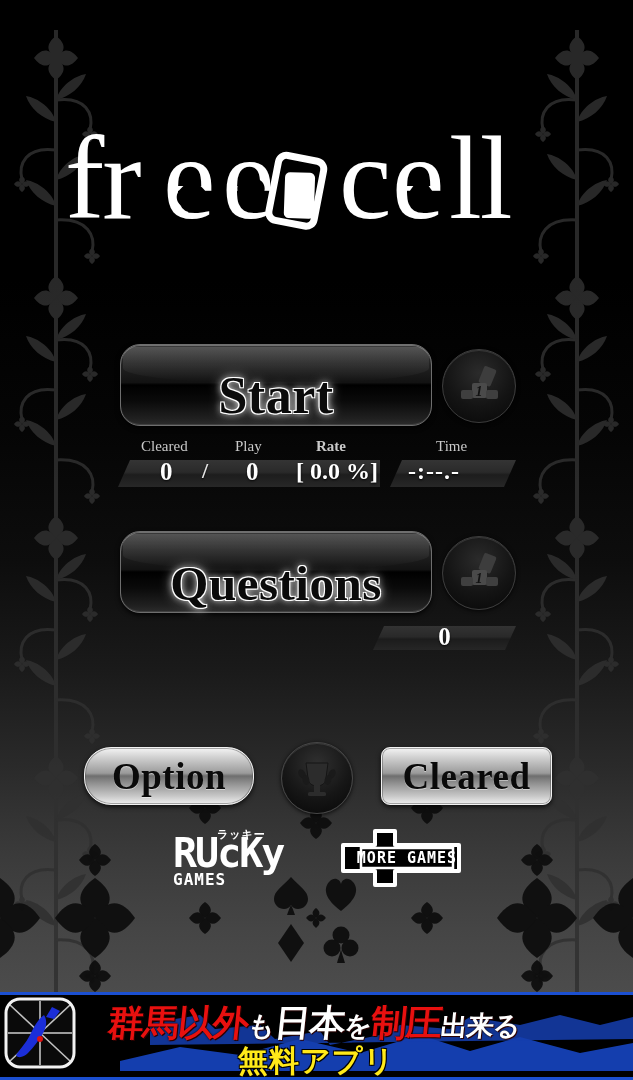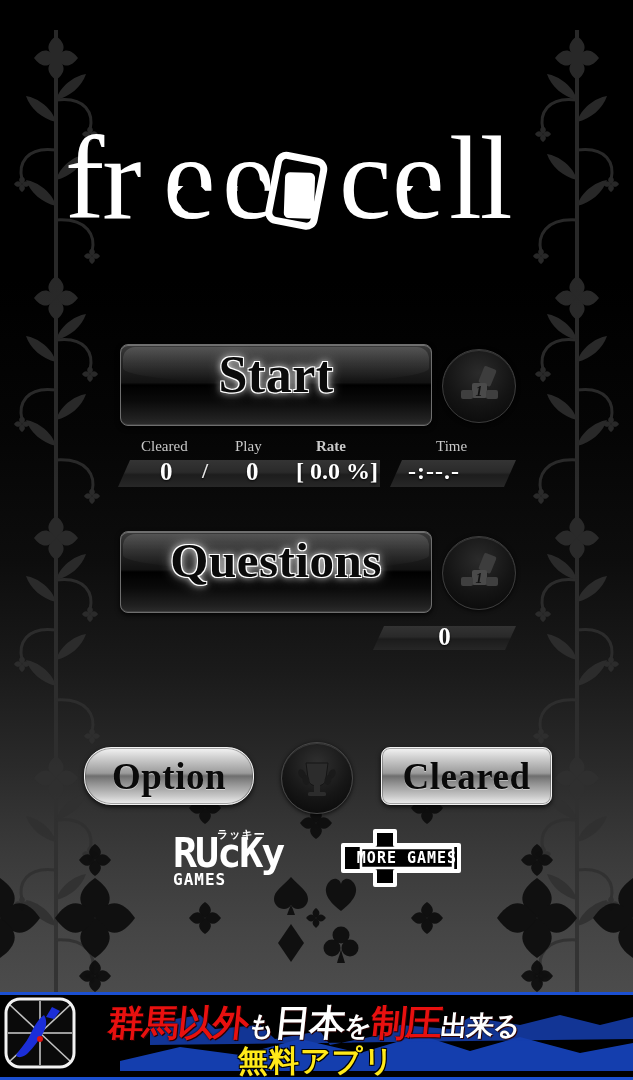--- a/index.html
+++ b/index.html
@@ -68,37 +68,37 @@
     position: absolute;
     width: 1px; height: 1px; overflow: hidden;
     clip: rect(0 0 0 0);
     color: #fff;
   }
 
   
   .dark-btn {
     position: relative;
     box-sizing: border-box;
-    border-radius: 8px;
+    border-radius: 20px;
     background:
       linear-gradient(to bottom,
         #3a3a3a 0%,
         #242424 22%,
         #121212 47%,
         #000000 50%,
         #0a0a0a 70%,
         #202020 92%,
         #2c2c2c 100%);
     border: 1px solid #6e6e6e;
     box-shadow:
       inset 0 1px 0 rgba(255,255,255,.28),
       inset 0 -1px 0 rgba(255,255,255,.10),
       0 2px 5px rgba(0,0,0,.85);
     display: flex;
-    align-items: flex-start;
+    align-items: flex-end;
     justify-content: center;
     cursor: pointer;
   }
   .dark-btn::after {
     content: "";
     position: absolute;
     left: 2px; right: 2px; top: 2px;
     height: 44%;
     border-radius: 12px 12px 40% 40%;
     background: linear-gradient(to bottom, rgba(255,255,255,.14), rgba(255,255,255,0));

